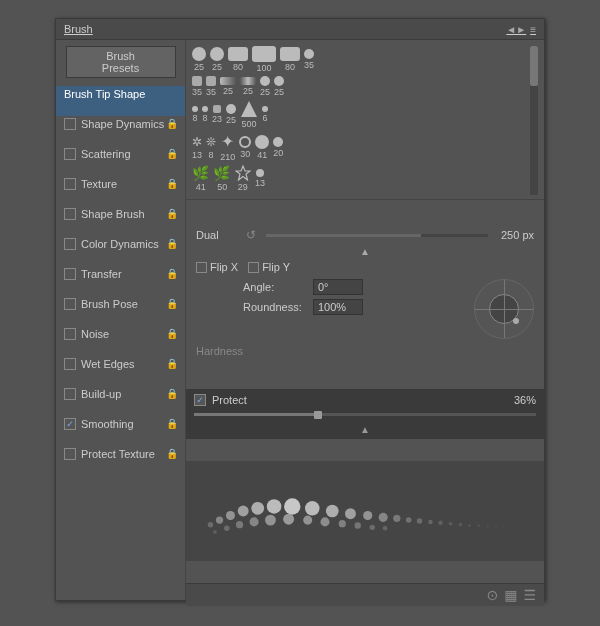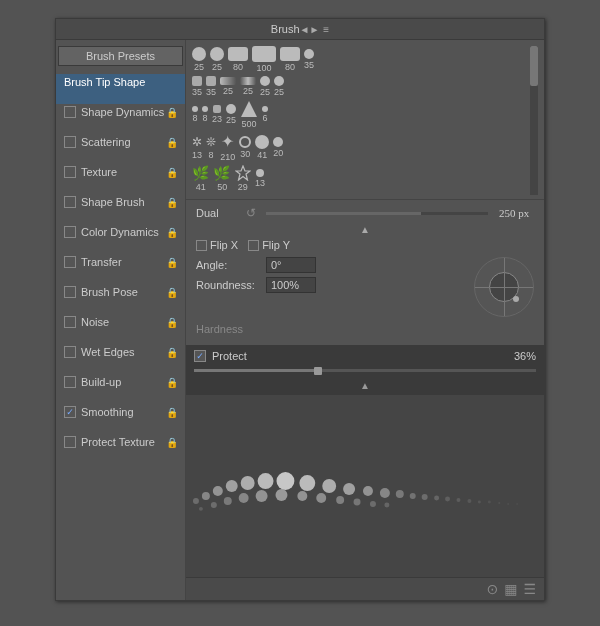--- a/index.html
+++ b/index.html
@@ -16,23 +16,24 @@
       background: #535353;
       width: 490px;
       margin: 18px auto 0;
       border: 1px solid #3a3a3a;
       box-shadow: 1px 1px 4px rgba(0,0,0,0.5);
     }
     .panel-header {
       background: #4a4a4a;
       padding: 4px 8px;
       display: flex;
-      justify-content: center;
+      justify-content: space-between;
       align-items: center;
       border-bottom: 1px solid #3a3a3a;
+      text-decoration: underline;
     }
     .panel-title {
       color: #ccc;
       font-size: 11px;
     }
     .panel-controls {
       display: flex;
       gap: 4px;
       color: #aaa;
       font-size: 10px;
@@ -45,32 +46,31 @@
     .sidebar {
       width: 130px;
       background: #535353;
       border-right: 1px solid #444;
       padding: 6px 0;
       flex-shrink: 0;
     }
     .brush-presets-btn {
       display: block;
       margin: 0 auto 8px;
-      width: 125px;
+      width: 110px;
       background: #636363;
       border: 1px solid #3a3a3a;
       color: #ccc;
       font-size: 11px;
       padding: 3px 22px;
       text-align: center;
       cursor: pointer;
     }
     .sidebar-item {
       display: flex;
-      align-items: center;
       padding: 2px 6px 16px 8px;
       cursor: pointer;
       color: #ccc;
       font-size: 11px;
       position: relative;
       min-height: 20px;
     }
     .sidebar-item.active {
       background: #3d6080;
       color: #fff;
@@ -94,20 +94,21 @@
       margin-left: auto;
       color: #888;
       font-size: 10px;
     }
     
     .main-area {
       flex: 1;
       background: #535353;
       display: flex;
       flex-direction: column;
+      gap: 22px;
     }
     
     .brush-grid {
       padding: 6px 6px 4px;
       border-bottom: 1px solid #444;
       flex-shrink: 0;
     }
     .brush-row {
       display: flex;
       align-items: center;
@@ -174,22 +175,21 @@
     }
     .size-slider-fill {
       height: 100%;
       background: #666;
       width: 70%;
     }
     .size-value {
       color: #ccc;
       font-size: 11px;
       width: 40px;
-      text-align: center;
-      font-family: Liberation Serif, serif;
+      text-align: right;
     }
     .reset-icon {
       color: #888;
       font-size: 12px;
       margin-right: 4px;
       cursor: pointer;
     }
     
     .flip-row {
       display: flex;
@@ -211,20 +211,21 @@
       background: #555;
     }
     
     .angle-area {
       display: flex;
       gap: 8px;
       margin-bottom: 6px;
     }
     .angle-controls {
       flex: 1;
+      margin-left: 47px;
     }
     .control-row {
       display: flex;
       align-items: center;
       margin-bottom: 4px;
     }
     .control-label {
       font-size: 11px;
       color: #ccc;
       width: 70px;

